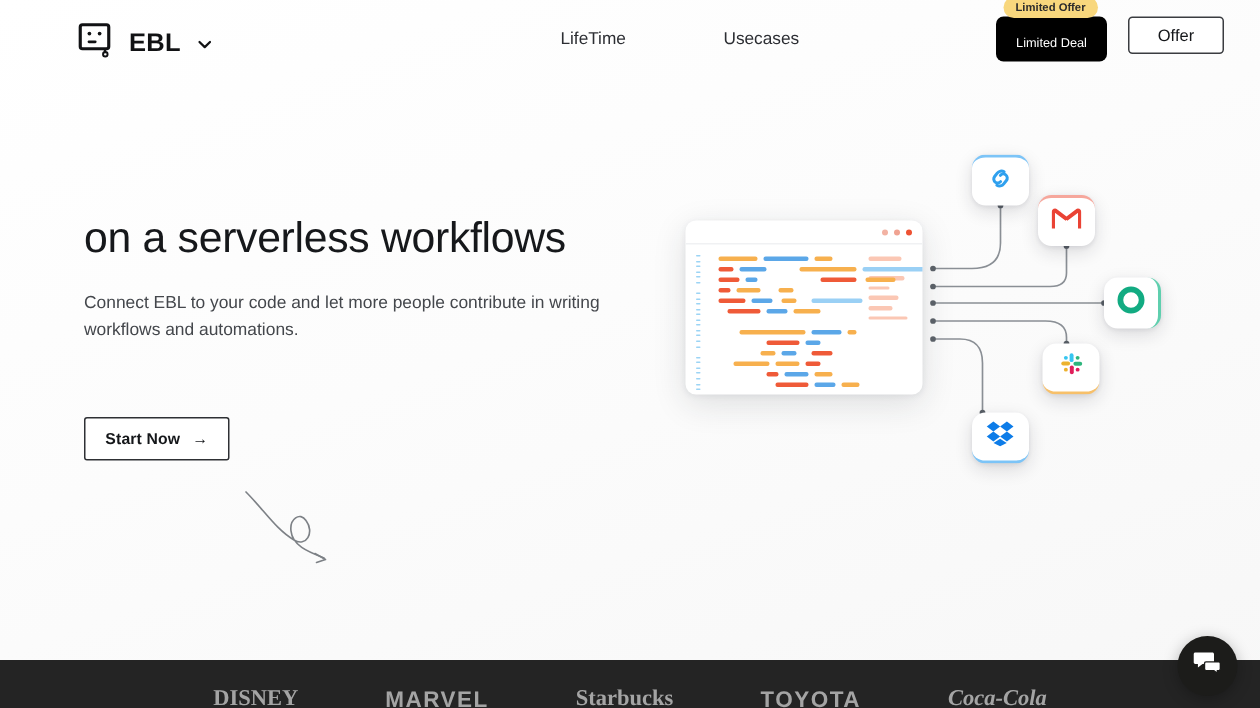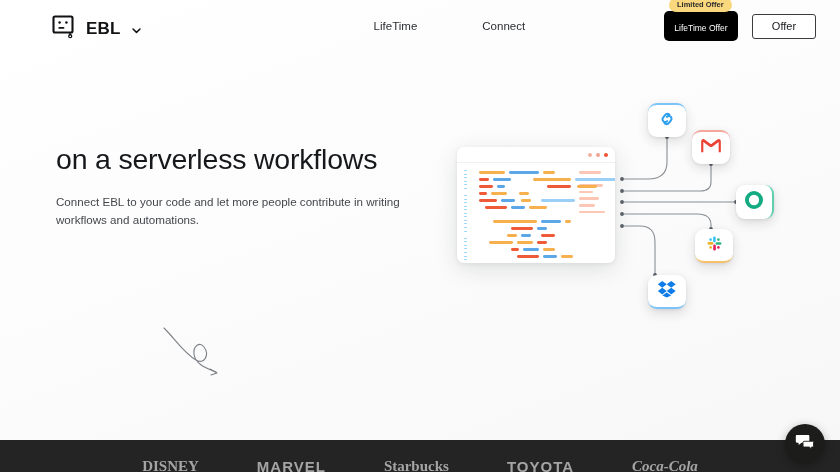--- a/index.html
+++ b/index.html
@@ -70,21 +70,21 @@
     text-decoration: none;
     padding: 6px 10px;
     cursor: pointer;
     white-space: nowrap;
   }
   .nav-item + .nav-item { margin-left: 45px; }
 
   .header-right {
     margin-left: auto;
     display: flex;
-    align-items: center;
+    align-items: flex-start;
     gap: 14px;
   }
   .deal-wrap {
     position: relative;
     width: 74px;
     height: 30px;
   }
   .deal-badge {
     position: absolute;
     top: -13px;
@@ -352,38 +352,42 @@
       <span class="logo-name">EBL</span>
       <span class="brand-caret">
         <svg width="11" height="11" viewBox="0 0 11 11">
           <path d="M2 4 L5.5 7.4 L9 4" fill="none" stroke="#111214" stroke-width="1.5" stroke-linecap="round" stroke-linejoin="round"></path>
         </svg>
       </span>
     </div>
 
     <nav class="nav">
       <a class="nav-item" href="#">LifeTime</a>
-      <a class="nav-item" href="#">Connect</a>
+      <a class="nav-item" href="#">Usecases</a>
     </nav>
 
     <div class="header-right">
       <div class="deal-wrap">
         <span class="deal-badge">Limited Offer</span>
-        <button class="deal-btn">LifeTime Offer</button>
+        <button class="deal-btn">Limited Deal</button>
       </div>
       <button class="login-btn">Offer</button>
     </div>
   </div>
 
   <div class="hero-copy">
     <h1 class="hero-title">
       <br>
       <span>on a serverless workflows</span>
     </h1>
     <p class="hero-sub">Connect EBL to your code and let more people contribute in writing workflows and automations.</p>
+    <button class="cta-btn">
+      <span>Start Now</span>
+      <span>→</span>
+    </button>
   </div>
 
   <div class="code-window">
     <div class="cw-titlebar">
       <span class="cw-dot" style="background: rgb(242, 178, 163);"></span>
       <span class="cw-dot" style="background: rgb(240, 163, 146);"></span>
       <span class="cw-dot" style="background: rgb(238, 82, 51);"></span>
     </div>
     <div class="cw-body">
       <div class="cw-gutter">

